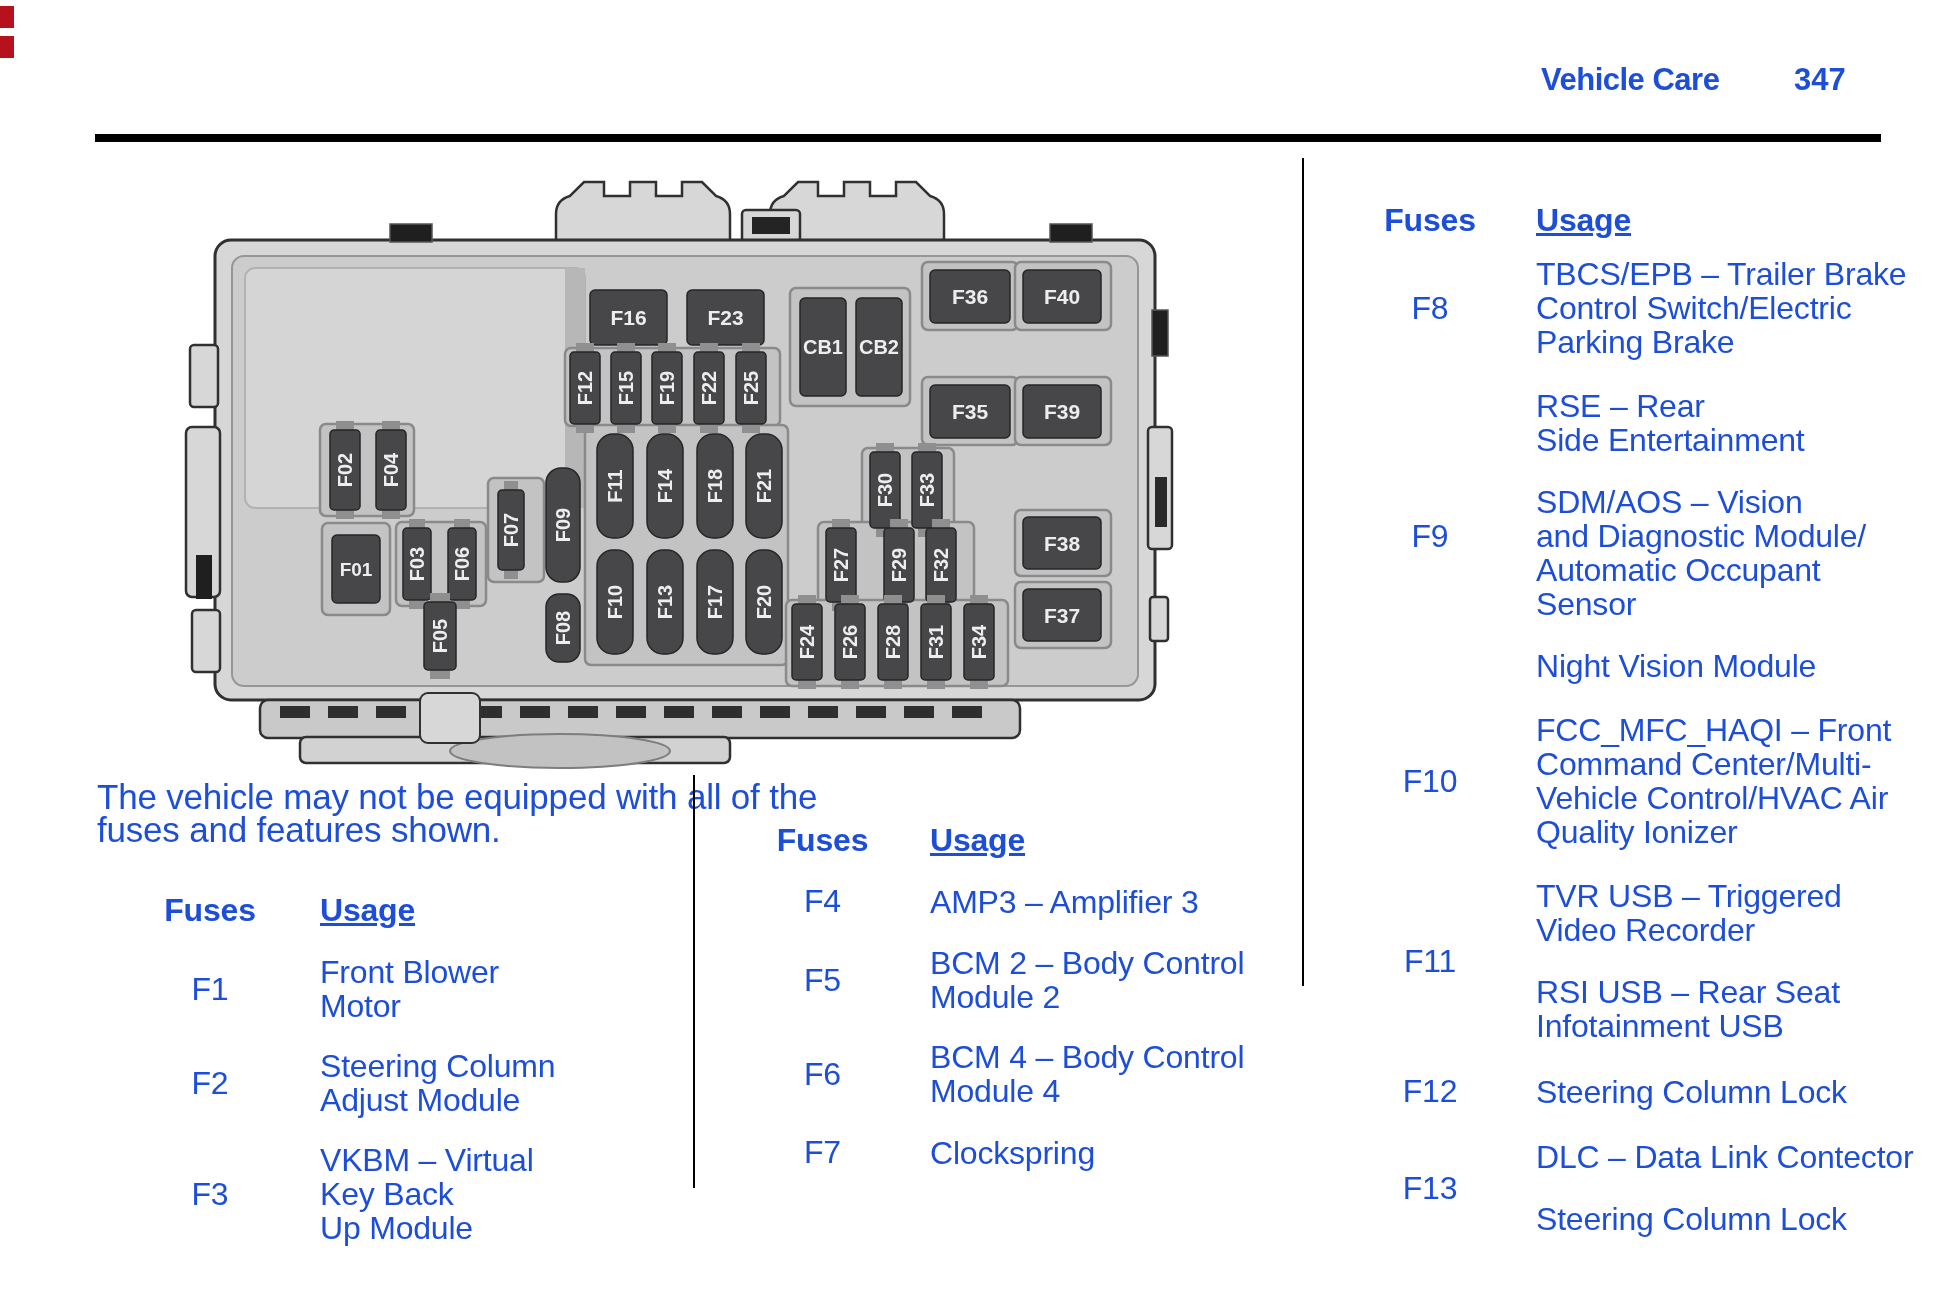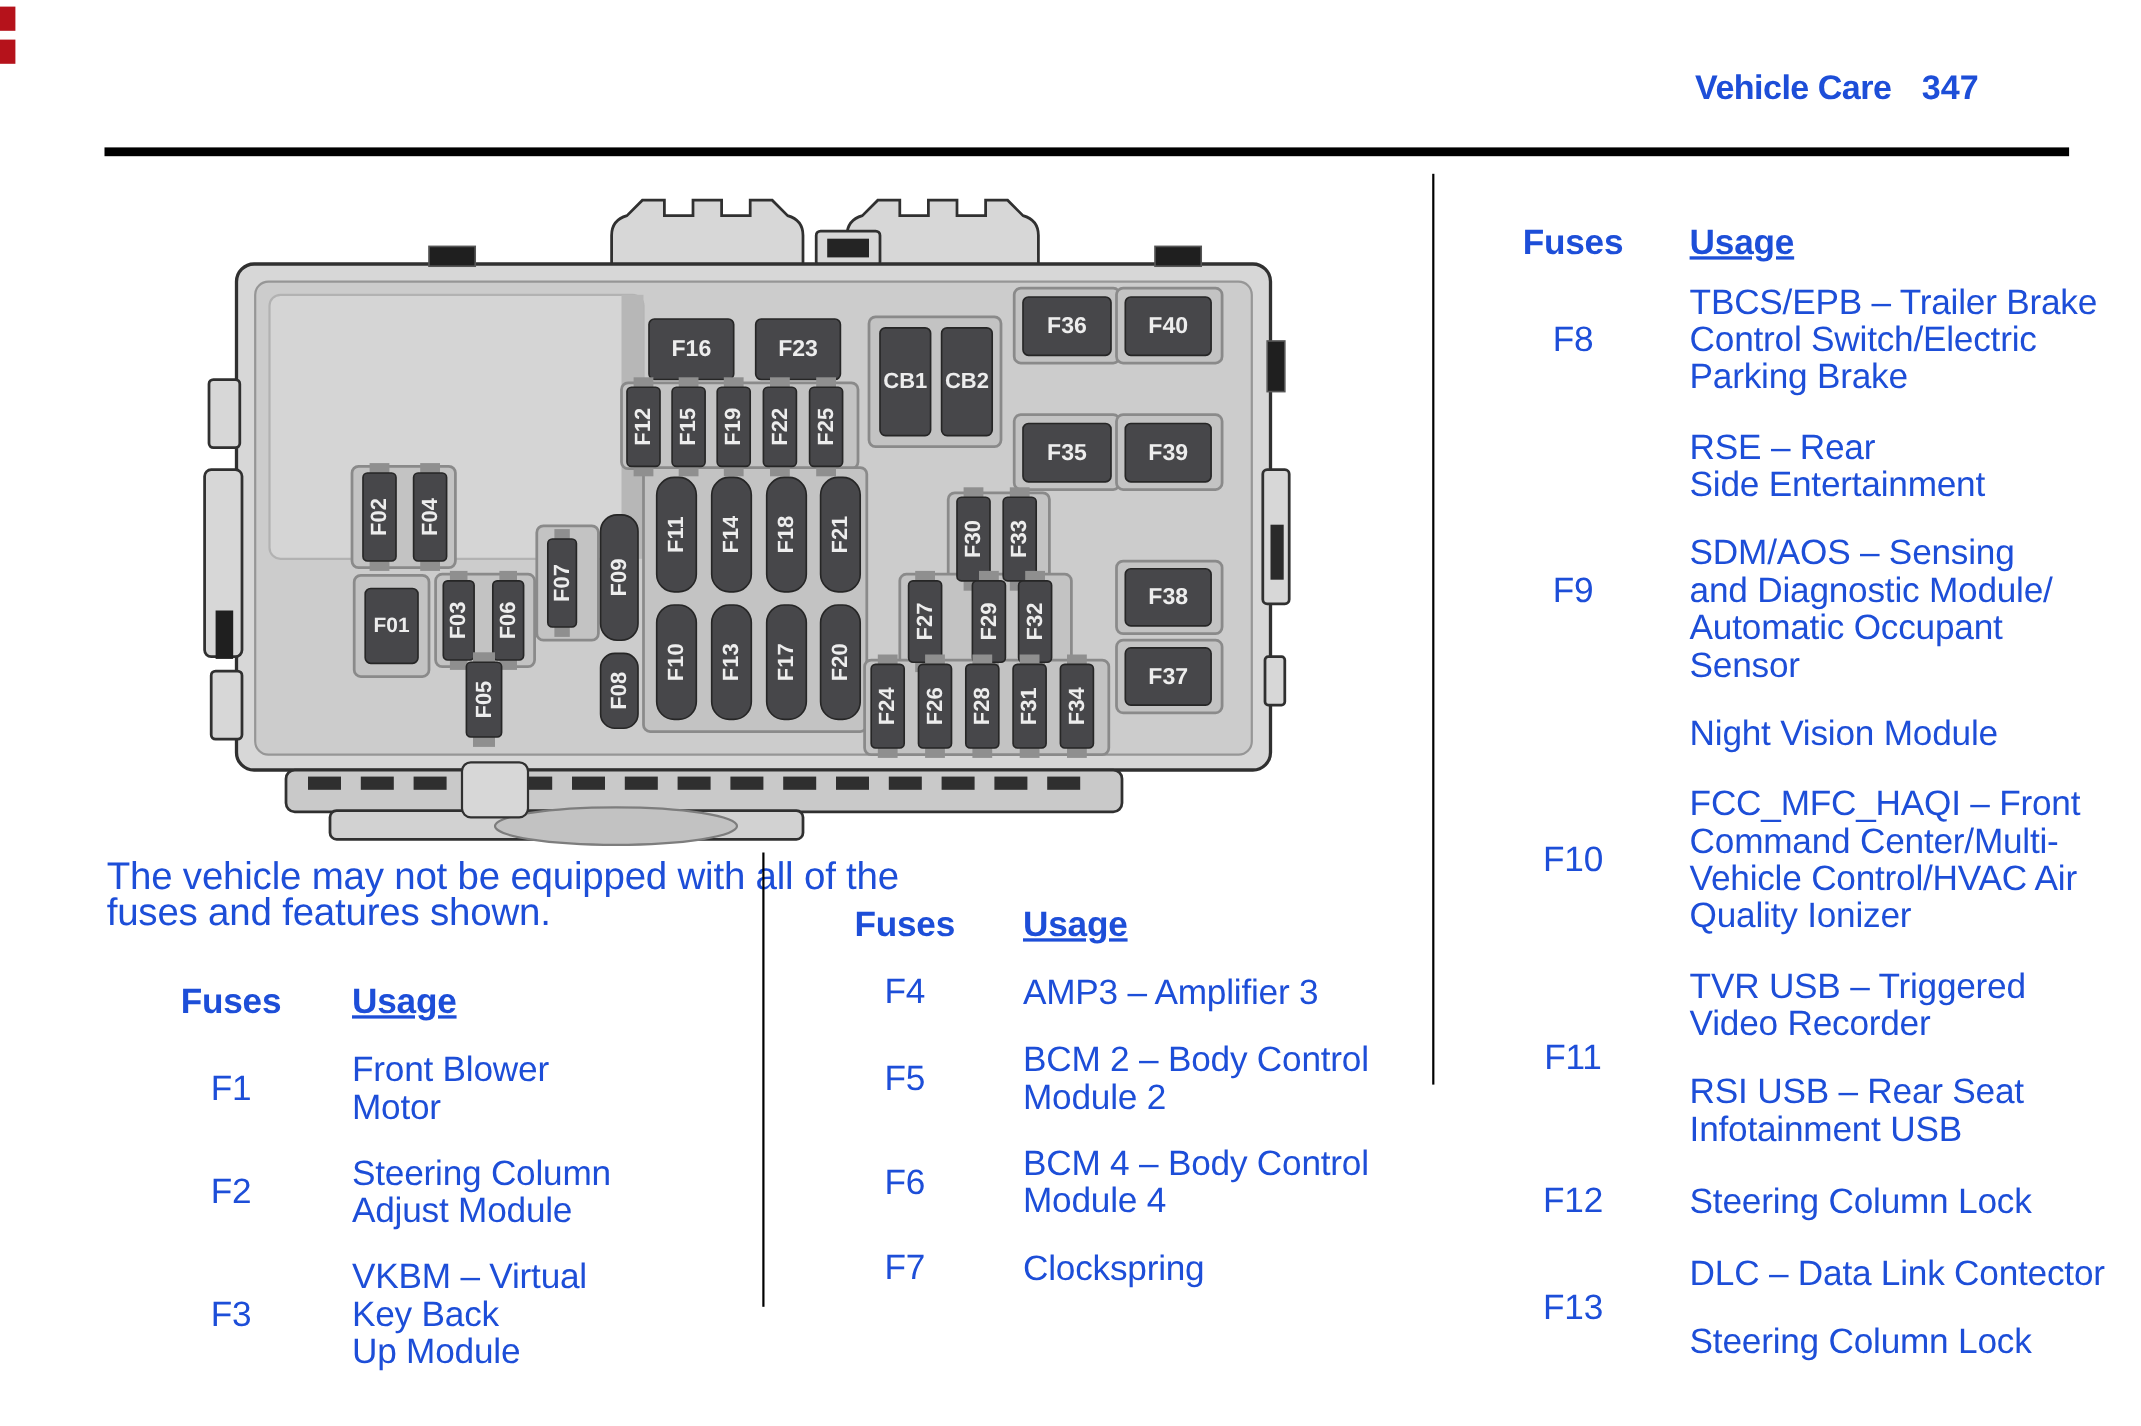--- a/index.html
+++ b/index.html
@@ -1,21 +1,21 @@
 <!DOCTYPE html>
 <html><head>
 <meta charset="utf-8">
 <style>
   html,body{margin:0;padding:0;background:#fff;}
   .page{position:relative;width:1946px;height:1296px;background:#ffffff;overflow:hidden;
         font-family:"Liberation Sans",sans-serif;color:#1d4ed8;}
   .red-mark{position:absolute;background:#b5121b;}
   #section-title{position:absolute;left:1541px;top:62px;font-size:31px;font-weight:bold;
         letter-spacing:-0.5px;white-space:nowrap;}
-  #page-number{position:absolute;left:1747px;top:62px;font-size:31px;font-weight:bold;}
+  #page-number{position:absolute;left:1794px;top:62px;font-size:31px;font-weight:bold;}
   .rule{position:absolute;left:95px;top:134px;width:1786px;height:8px;background:#000;}
   .vdivider{position:absolute;width:2px;background:#000;}
   #divider-mid{left:693px;top:775px;height:413px;}
   #divider-right{left:1302px;top:158px;height:828px;}
   #diagram{position:absolute;left:180px;top:165px;}
   #note{position:absolute;left:97px;top:780px;font-size:35px;line-height:33px;letter-spacing:-0.2px;}
   .fuse-table{position:absolute;font-size:32px;letter-spacing:-0.2px;}
   .ft-header{display:grid;font-weight:bold;}
   .ft-header .ft-usage{padding-left:0;text-align:left;text-decoration:underline;}
   .ft-row{display:grid;align-items:center;}
@@ -407,21 +407,21 @@
         </div>
       </div>
       <div class="ft-row">
         <div class="ft-fuse">F9</div>
         <div class="ft-usage">
           <div class="ft-para">
             <div class="ft-line">RSE – Rear</div>
             <div class="ft-line">Side Entertainment</div>
           </div>
           <div class="ft-para">
-            <div class="ft-line">SDM/AOS – Sensing</div>
+            <div class="ft-line">SDM/AOS – Vision</div>
             <div class="ft-line">and Diagnostic Module/</div>
             <div class="ft-line">Automatic Occupant Sensor</div>
           </div>
           <div class="ft-para">
             <div class="ft-line">Night Vision Module</div>
           </div>
         </div>
       </div>
       <div class="ft-row">
         <div class="ft-fuse">F10</div>

